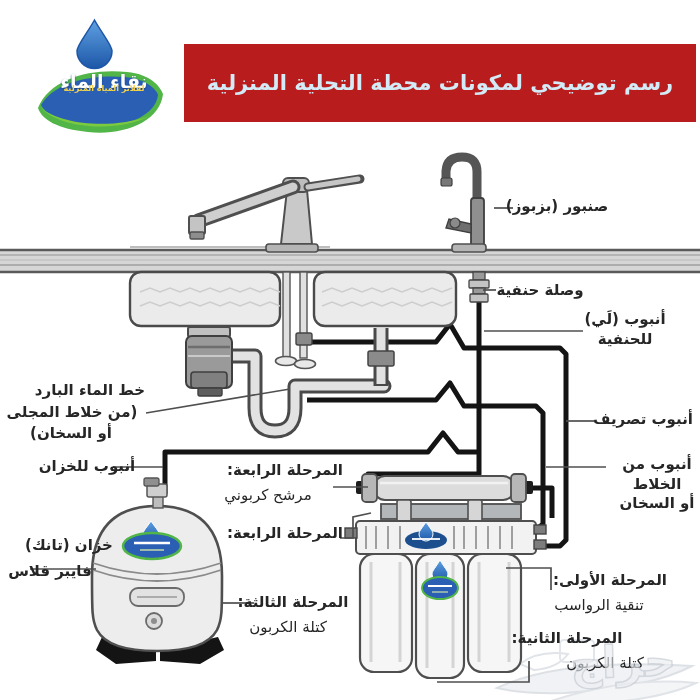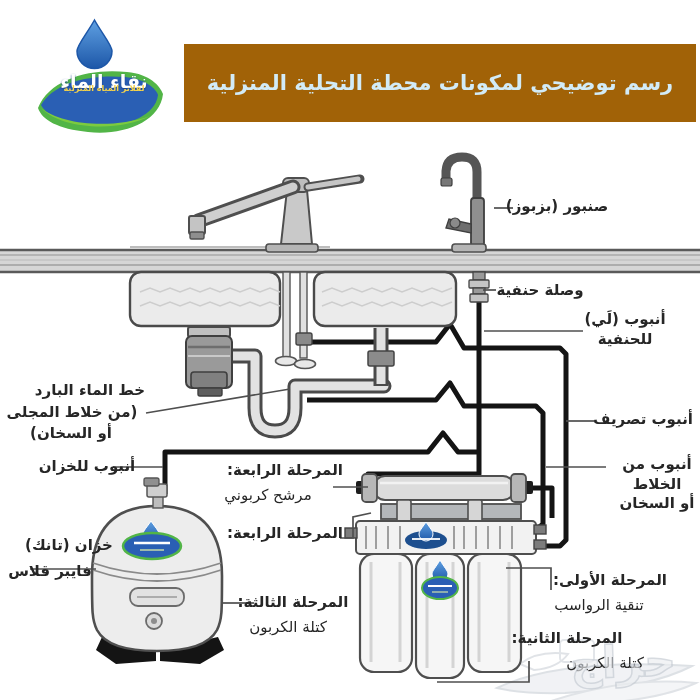--- a/index.html
+++ b/index.html
@@ -1,20 +1,20 @@
 <!DOCTYPE html>
 <html lang="ar"><head>
 <meta charset="utf-8">
 <style>
   html,body{margin:0;padding:0;background:#888;}
   .stage{position:relative;width:700px;height:700px;background:#ffffff;overflow:hidden;
          font-family:"DejaVu Sans",sans-serif;margin:0 auto;}
   .layer{position:absolute;inset:0;}
   svg{position:absolute;left:0;top:0;}
-  .banner{position:absolute;left:184px;top:44px;width:512px;height:78px;background:#a16207;
+  .banner{position:absolute;left:184px;top:44px;width:512px;height:78px;background:#b91c1c;
           display:flex;align-items:center;justify-content:center;}
   .banner-text{color:#d2ebf7;font-weight:bold;font-size:21px;direction:rtl;white-space:nowrap;
                letter-spacing:0;}
   .lbl{position:absolute;direction:rtl;text-align:center;color:#262626;line-height:1.3;
        white-space:nowrap;font-size:15px;}
   .b{font-weight:bold;}
   .logo-title{position:absolute;left:34px;top:70px;width:140px;text-align:center;color:#ffffff;
               font-weight:bold;font-size:19px;direction:rtl;text-shadow:0 1px 2px #16408a;}
   .logo-sub{position:absolute;left:40px;top:84px;width:128px;text-align:center;color:#f5d34b;
             font-weight:bold;font-size:8px;direction:rtl;}

